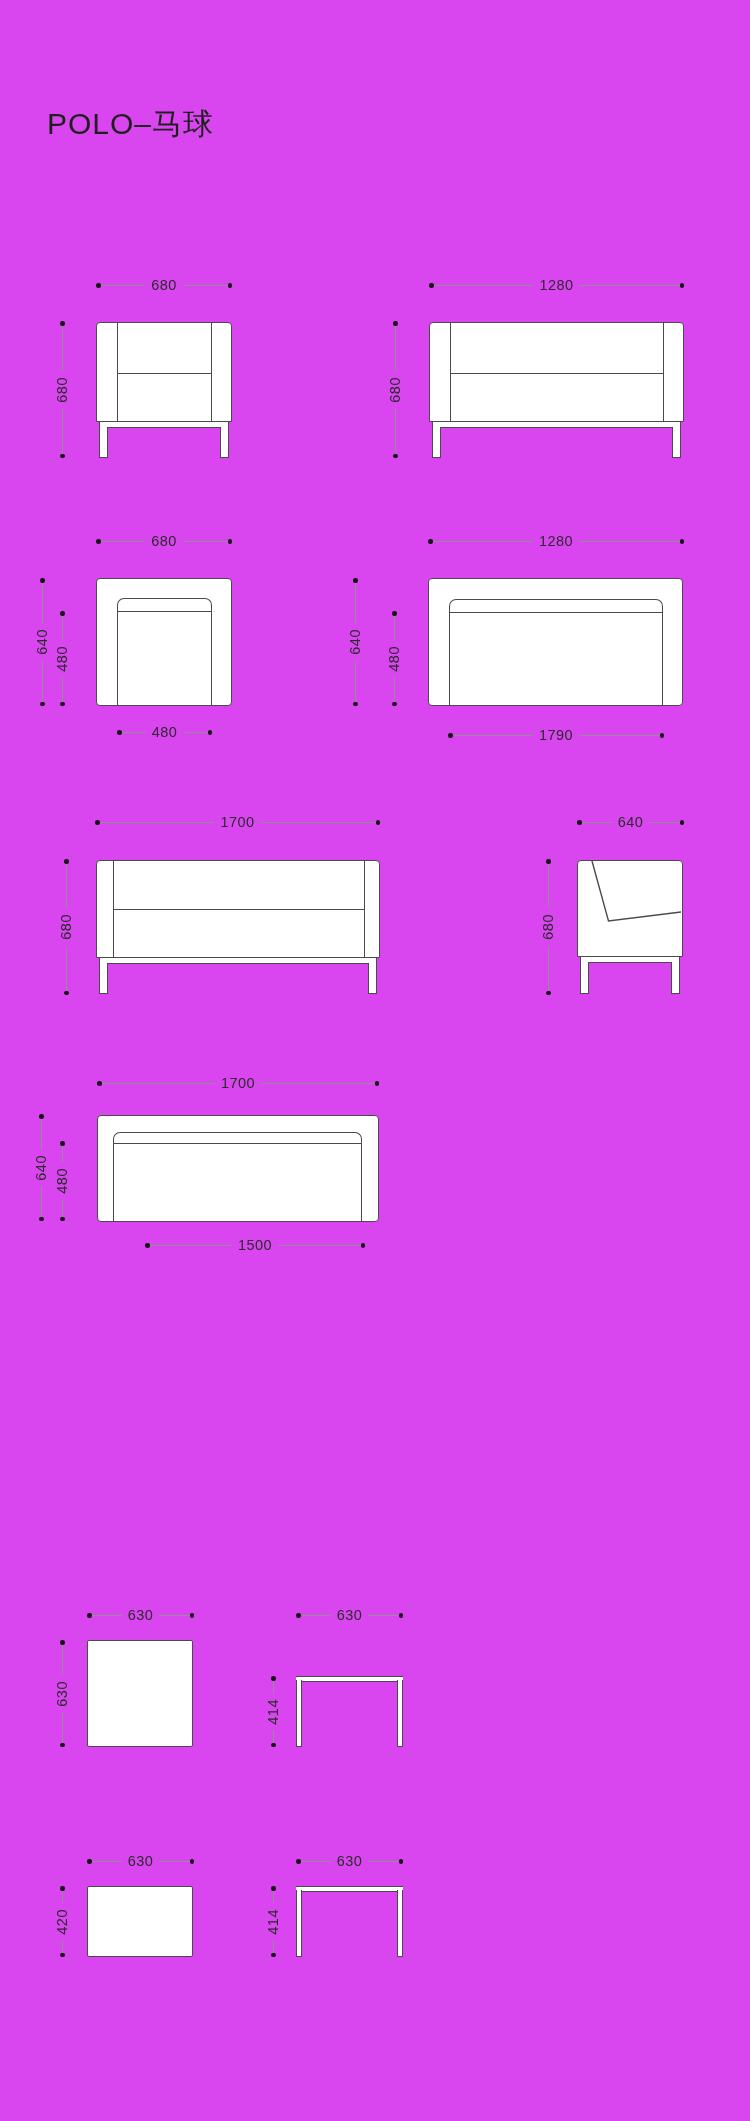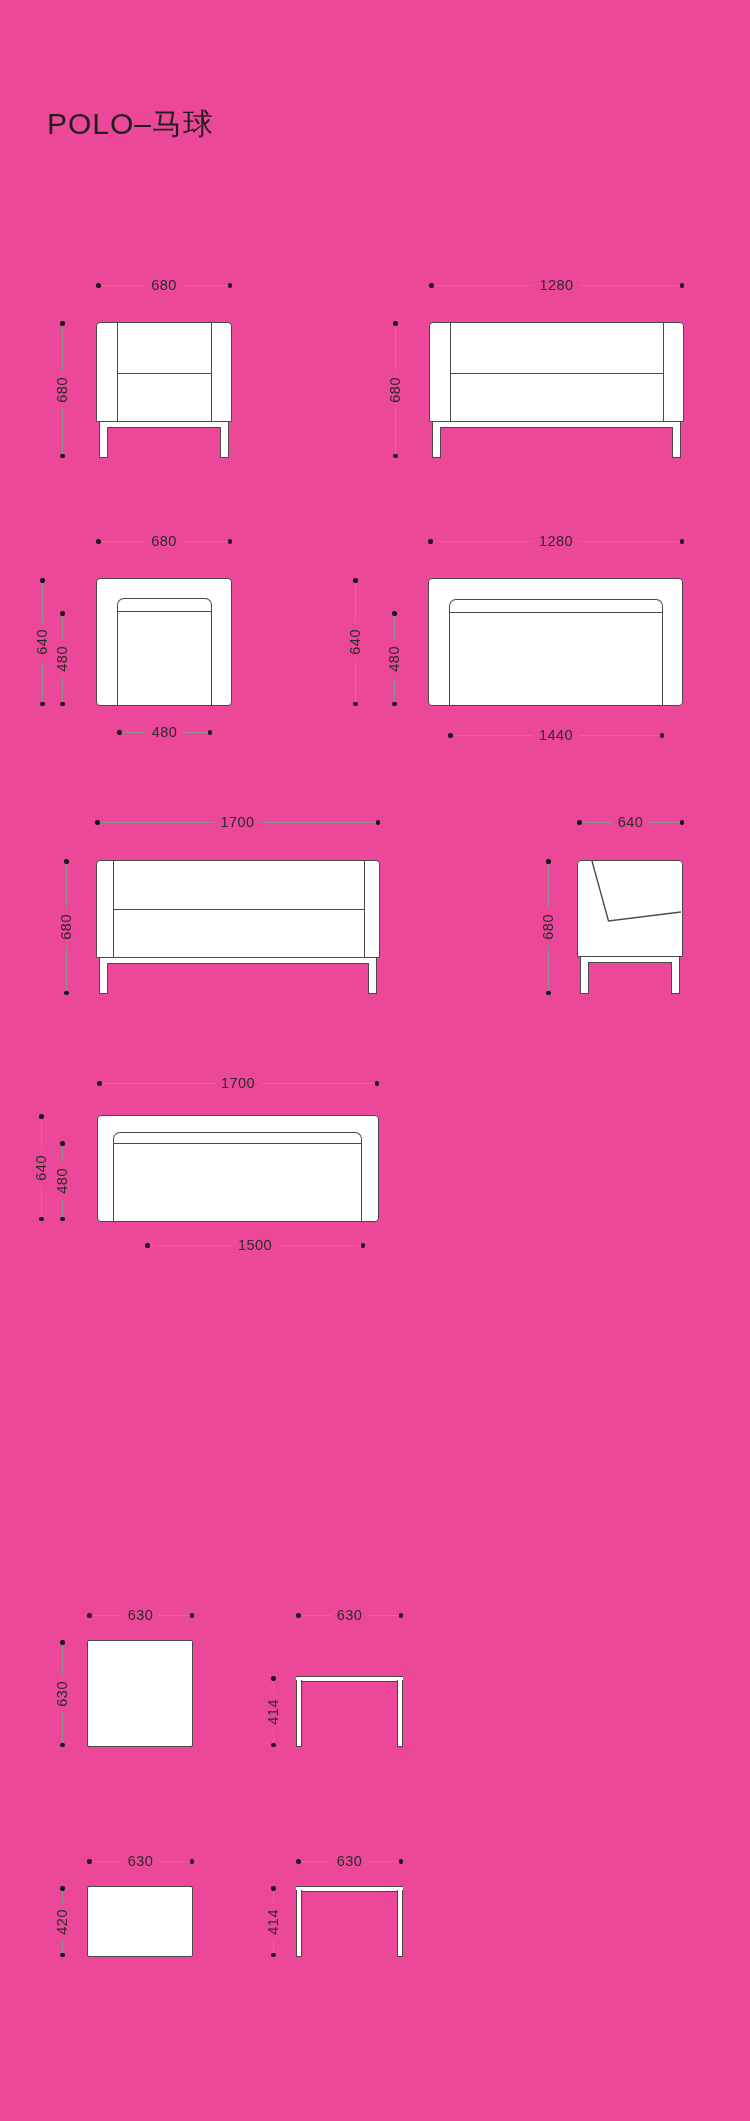--- a/index.html
+++ b/index.html
@@ -1,16 +1,16 @@
 <!DOCTYPE html>
 <html><head>
 <meta charset="utf-8">
 <style>
   html,body{margin:0;padding:0;background:#fff;}
-  .canvas{position:relative;width:750px;height:2121px;background:#ec4899;
+  .canvas{position:relative;width:750px;height:2121px;background:#d946ef;
           font-family:"Liberation Sans", sans-serif;overflow:hidden;}
   .title{position:absolute;font-size:30px;line-height:36px;color:#1f1f1f;
          letter-spacing:1px;white-space:nowrap;font-weight:400;}
   
   .hdim{position:absolute;display:flex;align-items:center;height:9px;}
   .vdim{position:absolute;display:flex;flex-direction:column;align-items:center;width:9px;}
   .dot{width:4.5px;height:4.5px;background:#151515;border-radius:50%;flex:0 0 auto;}
   .hline{flex:1 1 auto;height:1px;background:#909090;}
   .vline{flex:1 1 auto;width:1px;background:#909090;}
   .hlabel{flex:0 0 auto;padding:0 6px;font-size:14.5px;line-height:1;color:#2b2b2b;
@@ -159,21 +159,21 @@
       <span class="vlabel">480</span>
       <span class="vline"></span>
         <span class="dot"></span>
     </div>
     <div class="outline" style="left:428px;top:578px;width:255px;height:128px;border-radius:4px;"></div>
     <div class="seat" style="left:449px;top:599px;width:214px;height:107px;"></div>
     <div class="iline-h" style="left:450px;top:612px;width:212px;"></div>
     <div class="hdim" style="left:448px;top:731px;width:216px;">
       <span class="dot"></span>
         <span class="hline"></span>
-      <span class="hlabel">1440</span>
+      <span class="hlabel">1790</span>
       <span class="hline"></span>
         <span class="dot"></span>
     </div>
   </div>
 
   
   <div class="grp">
     <div class="hdim" style="left:95px;top:818px;width:285px;">
       <span class="dot"></span>
         <span class="hline"></span>

